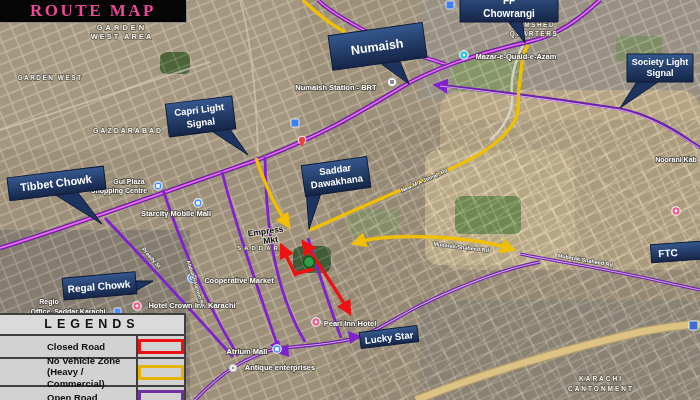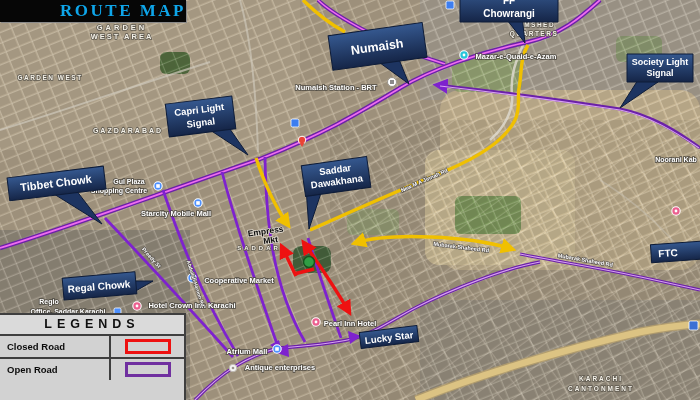--- a/index.html
+++ b/index.html
@@ -6,27 +6,27 @@
   #stage{position:relative;width:700px;height:400px;overflow:hidden;
          font-family:"Liberation Sans",sans-serif;background:#ab9d86;}
   svg{position:absolute;left:0;top:0;}
   svg text{font-family:"Liberation Sans",sans-serif;}
   .arealbl{fill:#f4f1e8;stroke:#5f5a50;stroke-width:1.6px;paint-order:stroke;font-weight:bold;}
   .poilbl{fill:#ffffff;stroke:#4e4a42;stroke-width:1.7px;paint-order:stroke;font-weight:bold;}
   .blklbl{fill:#0c0c0c;stroke:#ded9cf;stroke-width:1.5px;paint-order:stroke;font-weight:bold;}
   .roadlbl{fill:#fdfdfd;stroke:#55504a;stroke-width:1.3px;paint-order:stroke;font-weight:bold;}
   .callout-txt{fill:#ffffff;font-weight:bold;}
   #title{position:absolute;left:0;top:0;width:186px;height:22px;background:#060606;
-         color:#0ea5e9;font-family:"Liberation Serif",serif;font-weight:bold;font-size:17px;
-         letter-spacing:2.5px;text-align:right;line-height:22px;box-shadow:1px 1px 0 #8a8a8a;}
+         color:#ec4899;font-family:"Liberation Serif",serif;font-weight:bold;font-size:17px;
+         letter-spacing:2.5px;text-align:center;line-height:22px;box-shadow:1px 1px 0 #8a8a8a;}
   #legend{position:absolute;left:0;top:313px;width:186px;height:113px;overflow:hidden;
           background:#d2d2d2;border:2px solid #3f3f3f;border-left:none;box-sizing:border-box;}
   .lg-header{height:19px;line-height:19px;text-align:center;font-weight:bold;font-size:12.5px;
              letter-spacing:5px;color:#0f0f0f;background:#dadada;}
-  .lg-row{display:flex;border-top:2px solid #3f3f3f;align-items:center;}
+  .lg-row{display:flex;border-top:2px solid #3f3f3f;align-items:center;padding-left:40px;}
   .lg-label{width:111px;border-right:2px solid #3f3f3f;align-self:stretch;display:flex;
             flex-direction:column;justify-content:center;padding-left:7px;box-sizing:border-box;
             font-weight:bold;font-size:9.5px;color:#0c0c0c;line-height:1.2;}
   .lg-swatch-cell{flex:1;display:flex;justify-content:center;align-items:center;}
   .lg-swatch{width:40px;height:9px;border:3px solid #000;}
   .r1{height:21px;} .r2{height:26px;} .r3{height:21px;}
 </style>
 </head>
 <body>
 
@@ -271,20 +271,29 @@
 <div id="legend">
   <div class="lg-header">LEGENDS</div>
   <div class="lg-row r1">
     <div class="lg-label">
           <span>Closed Road</span>
         </div>
     <div class="lg-swatch-cell">
           <div class="lg-swatch" style="border-color:#ee1111;"></div>
         </div>
   </div>
+  <div class="lg-row r2">
+    <div class="lg-label">
+      <span>No Vehicle Zone</span>
+      <span>(Heavy / Commercial)</span>
+    </div>
+    <div class="lg-swatch-cell">
+          <div class="lg-swatch" style="border-color:#e6b400;"></div>
+        </div>
+  </div>
   <div class="lg-row r3">
     <div class="lg-label">
           <span>Open Road</span>
         </div>
     <div class="lg-swatch-cell">
           <div class="lg-swatch" style="border-color:#7030a0;"></div>
         </div>
   </div>
 </div>
 </div>

